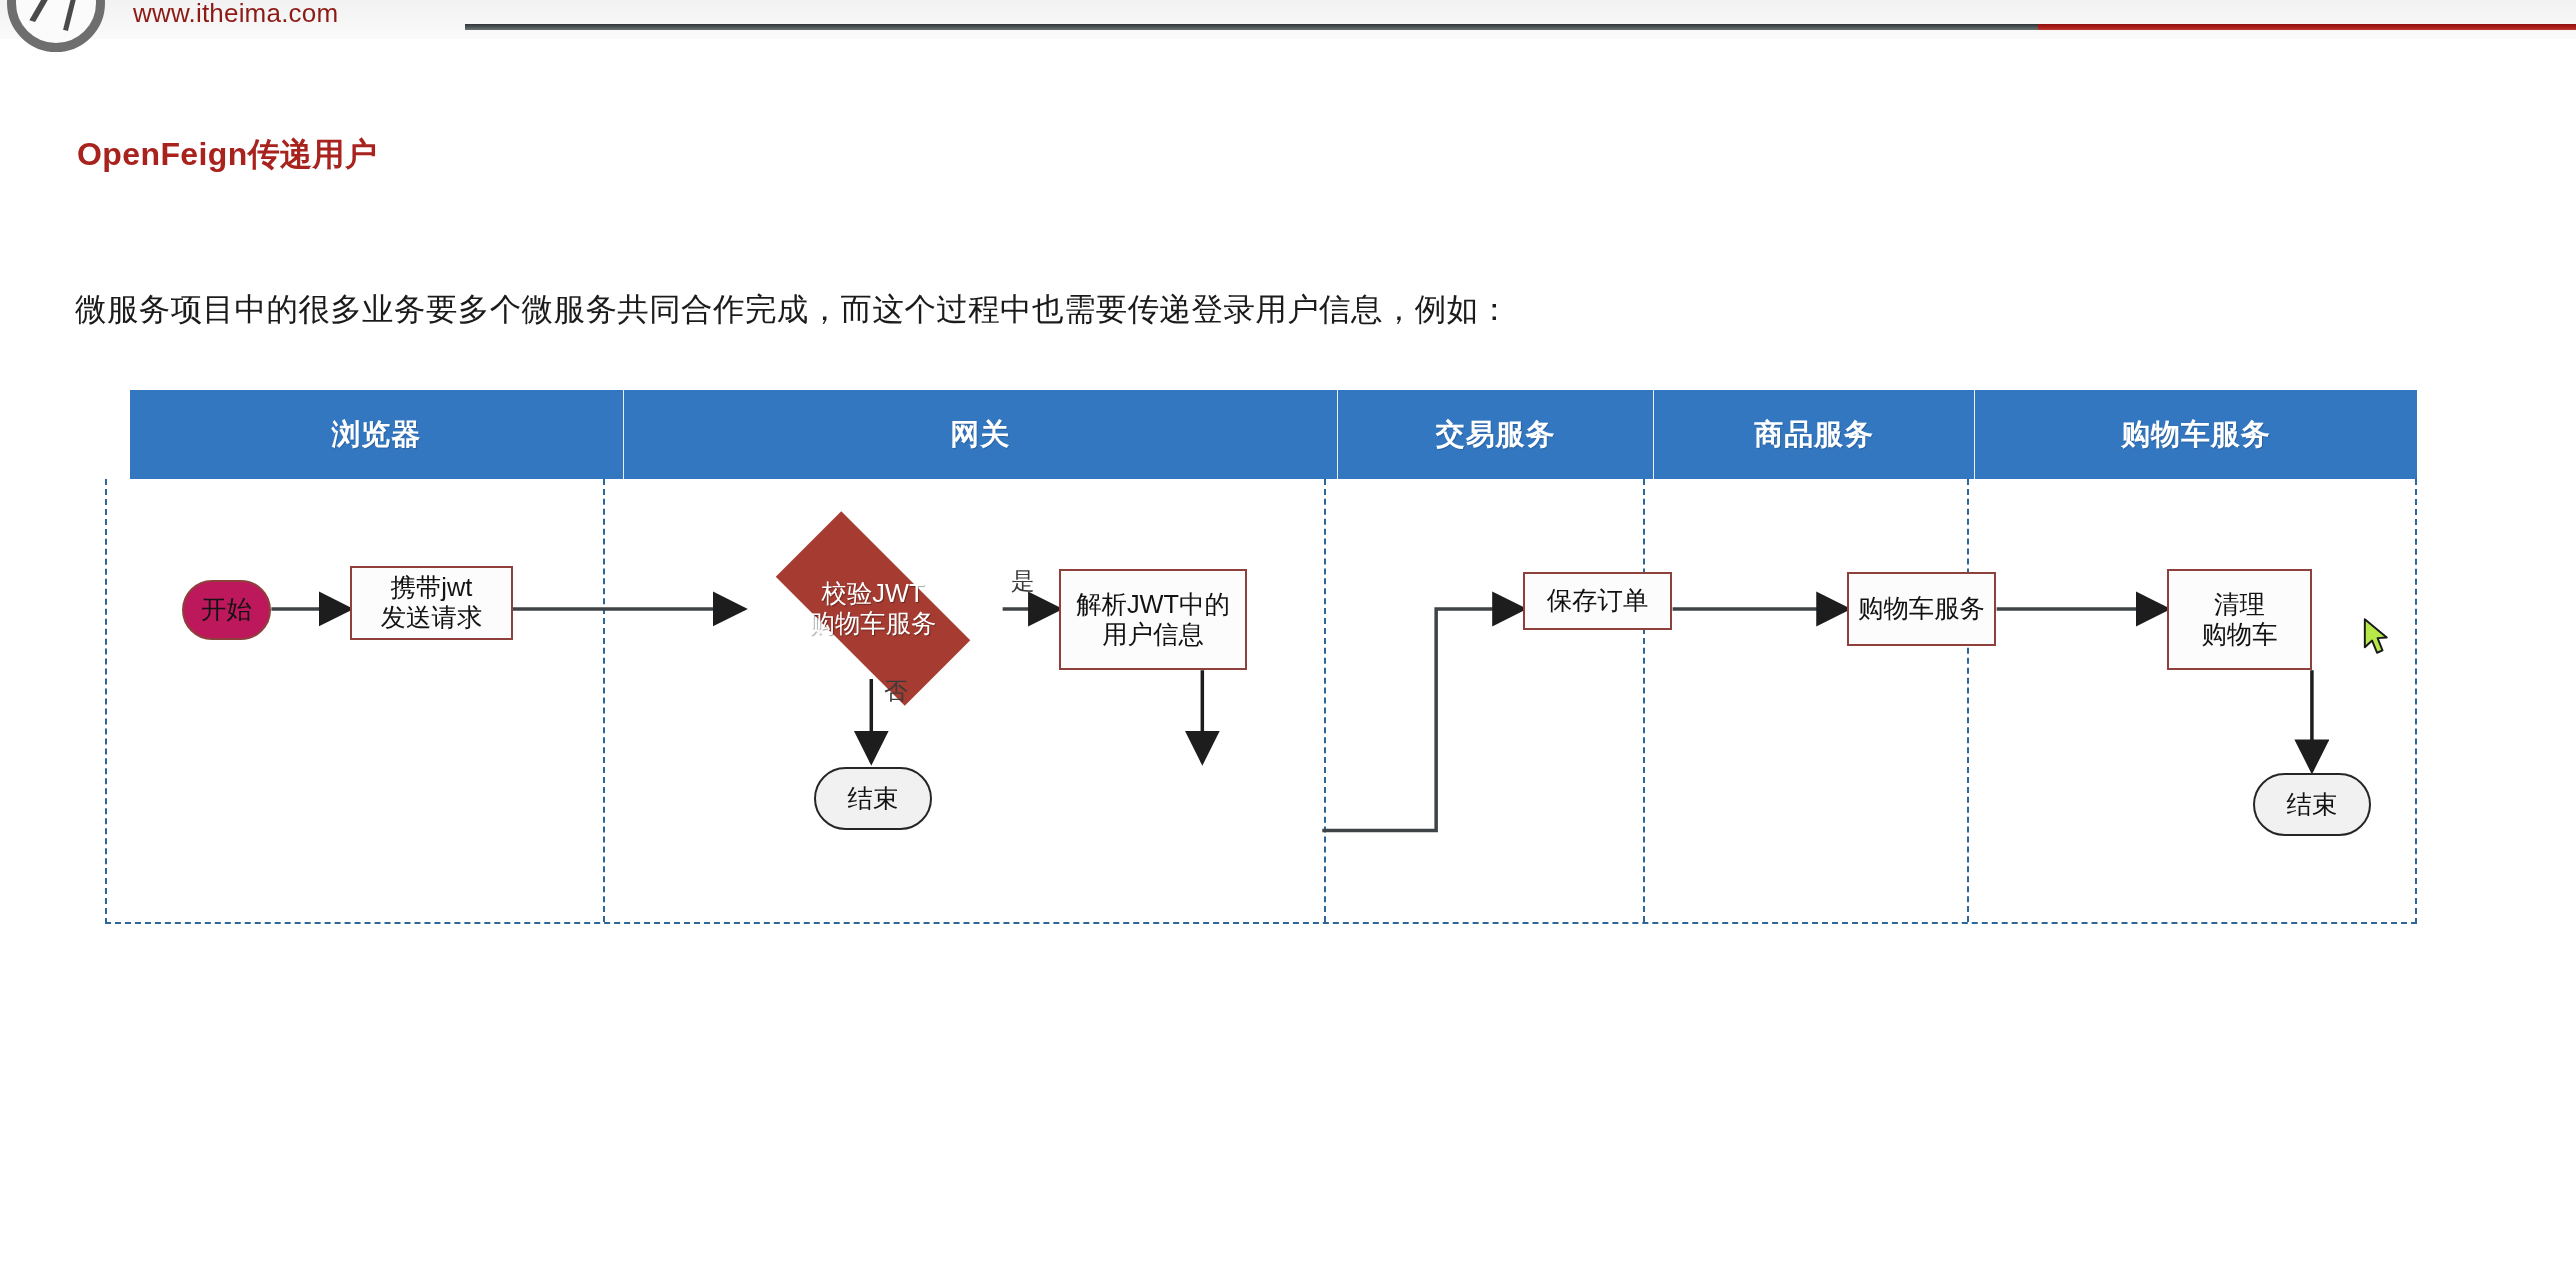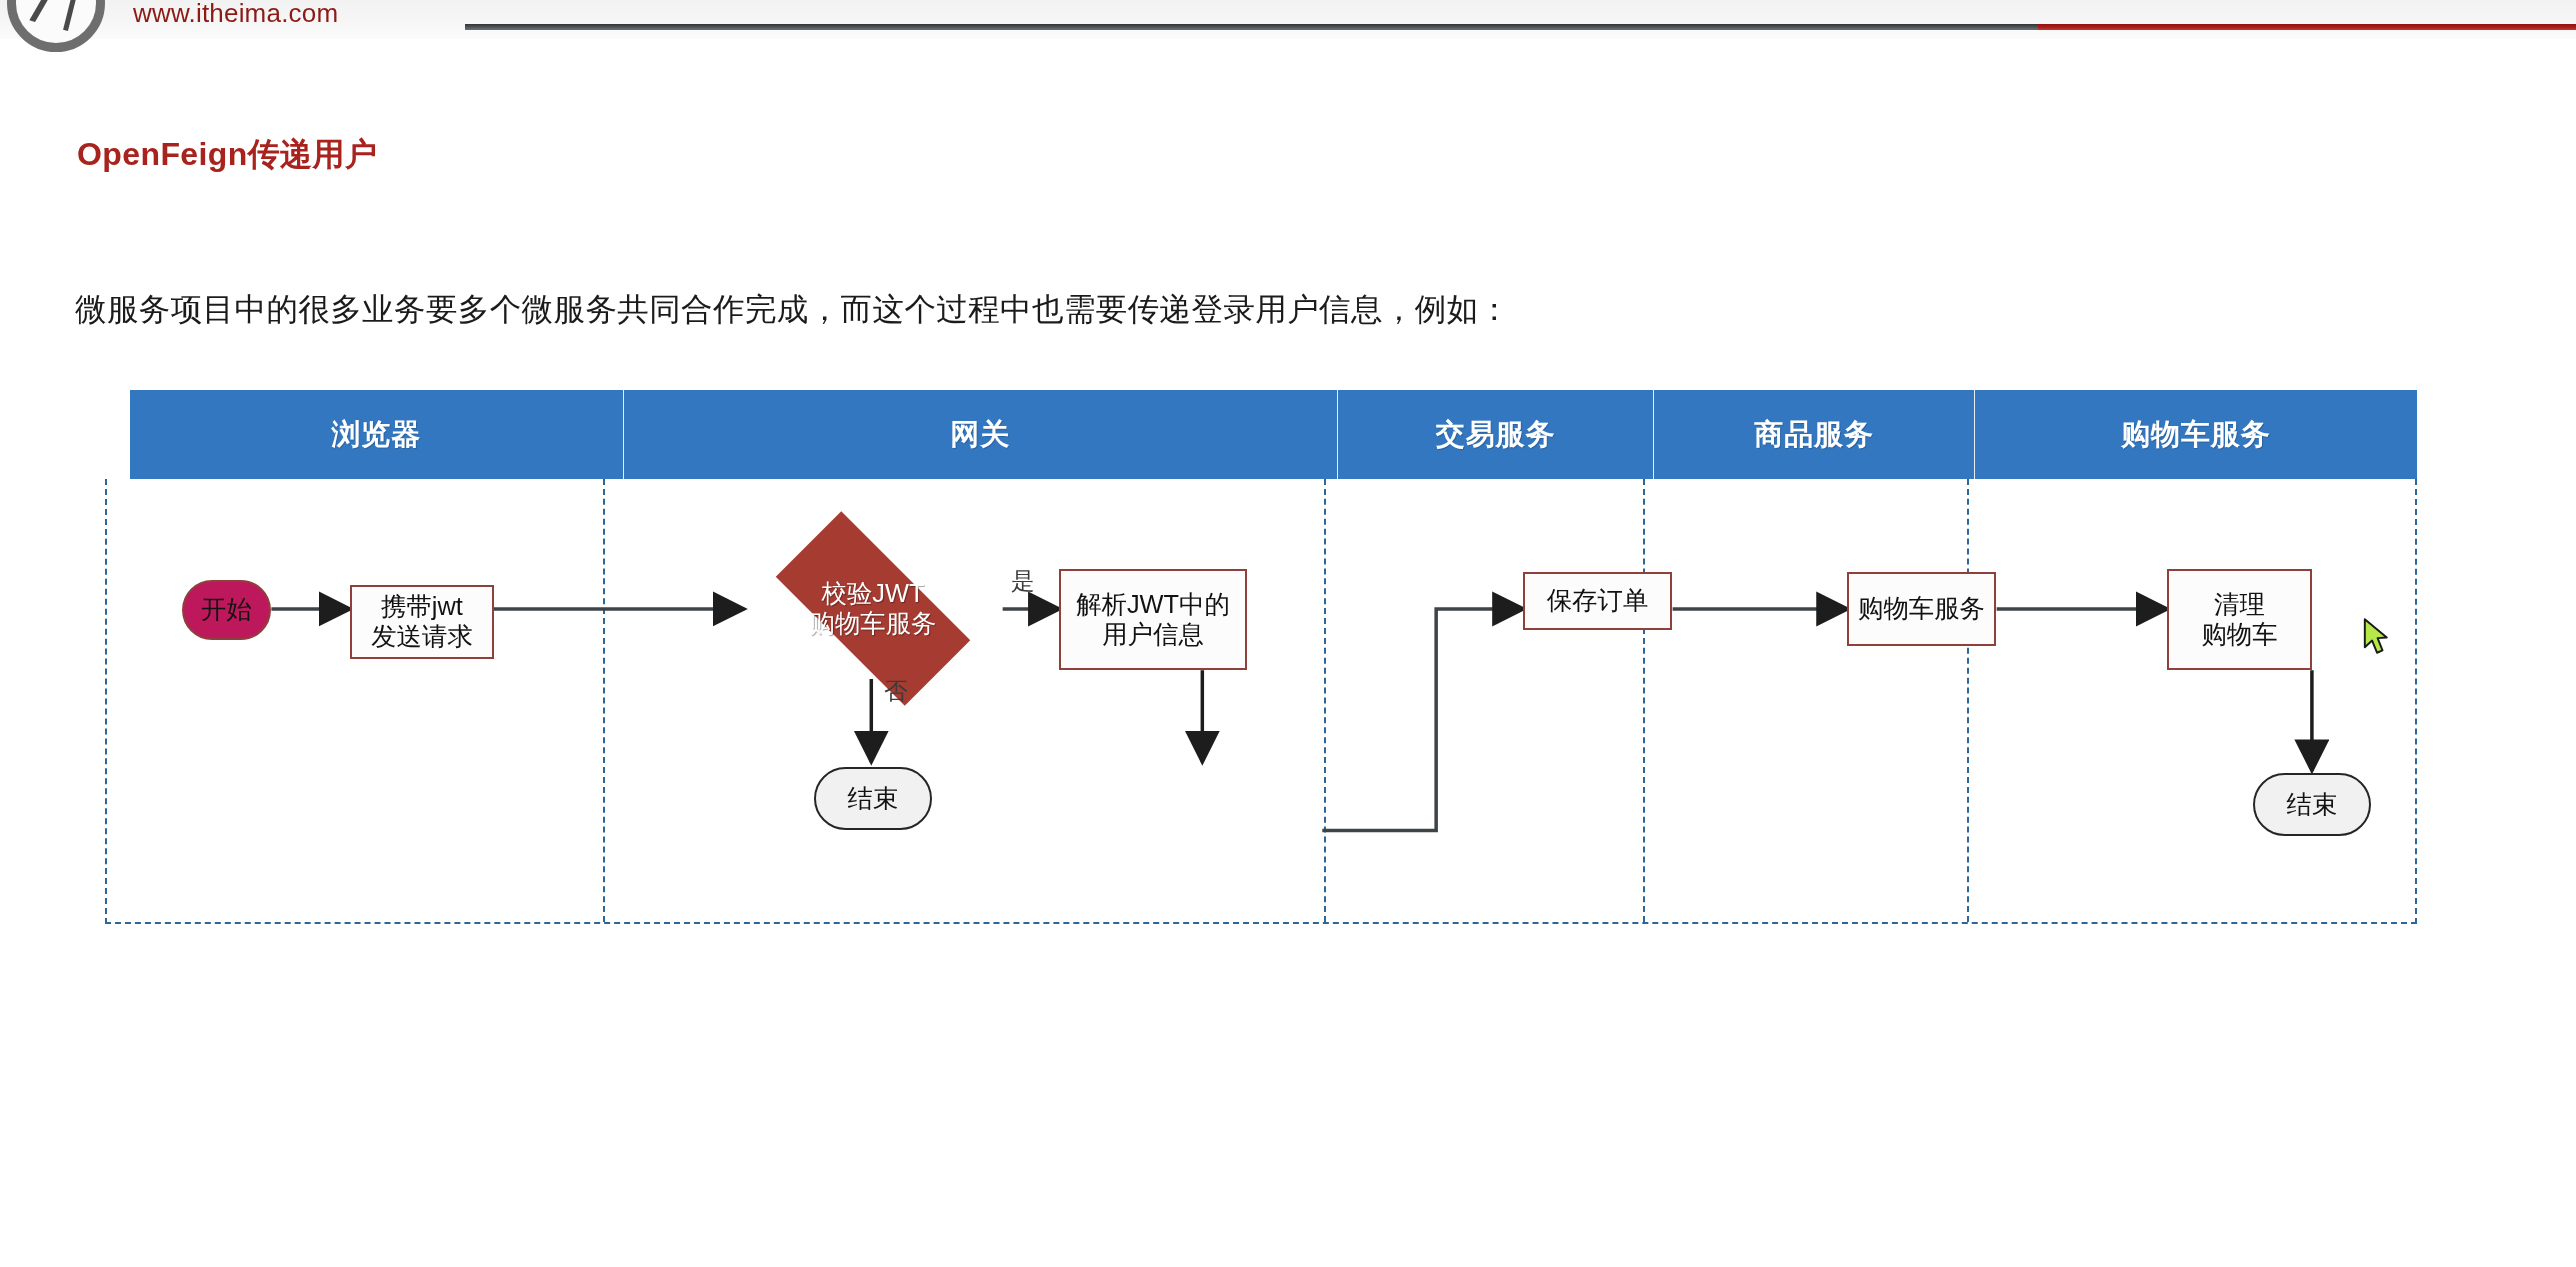--- a/index.html
+++ b/index.html
@@ -231,21 +231,21 @@
     <line x1="2160" y1="250" x2="2355" y2="250" stroke="#3d4346" stroke-width="4" marker-end="url(#arrow)"></line>
 
     <line x1="2520" y1="320" x2="2520" y2="435" stroke="#1d1d1d" stroke-width="4" marker-end="url(#arrow)"></line>
   </svg>
 
   <div class="edge-label" style="left:906px; top:175px;">是</div>
   <div class="edge-label" style="left:779px; top:285px;">否</div>
 
   <div class="shape shape-terminator-start" style="left:77px; top:190px; width:89px; height:60px;">开始</div>
 
-  <div class="shape shape-process" style="left:245px; top:195px; width:144px; height:74px;">携带jwt
+  <div class="shape shape-process" style="left:245px; top:176px; width:163px; height:74px;">携带jwt
 发送请求</div>
 
   <div class="shape shape-decision" style="left:639px; top:153px; width:258px; height:131px;">
     <div class="diamond-bg"></div>
     <span>校验JWT
 购物车服务</span>
   </div>
 
   <div class="shape shape-process" style="left:954px; top:179px; width:188px; height:101px;">解析JWT中的
 用户信息</div>

